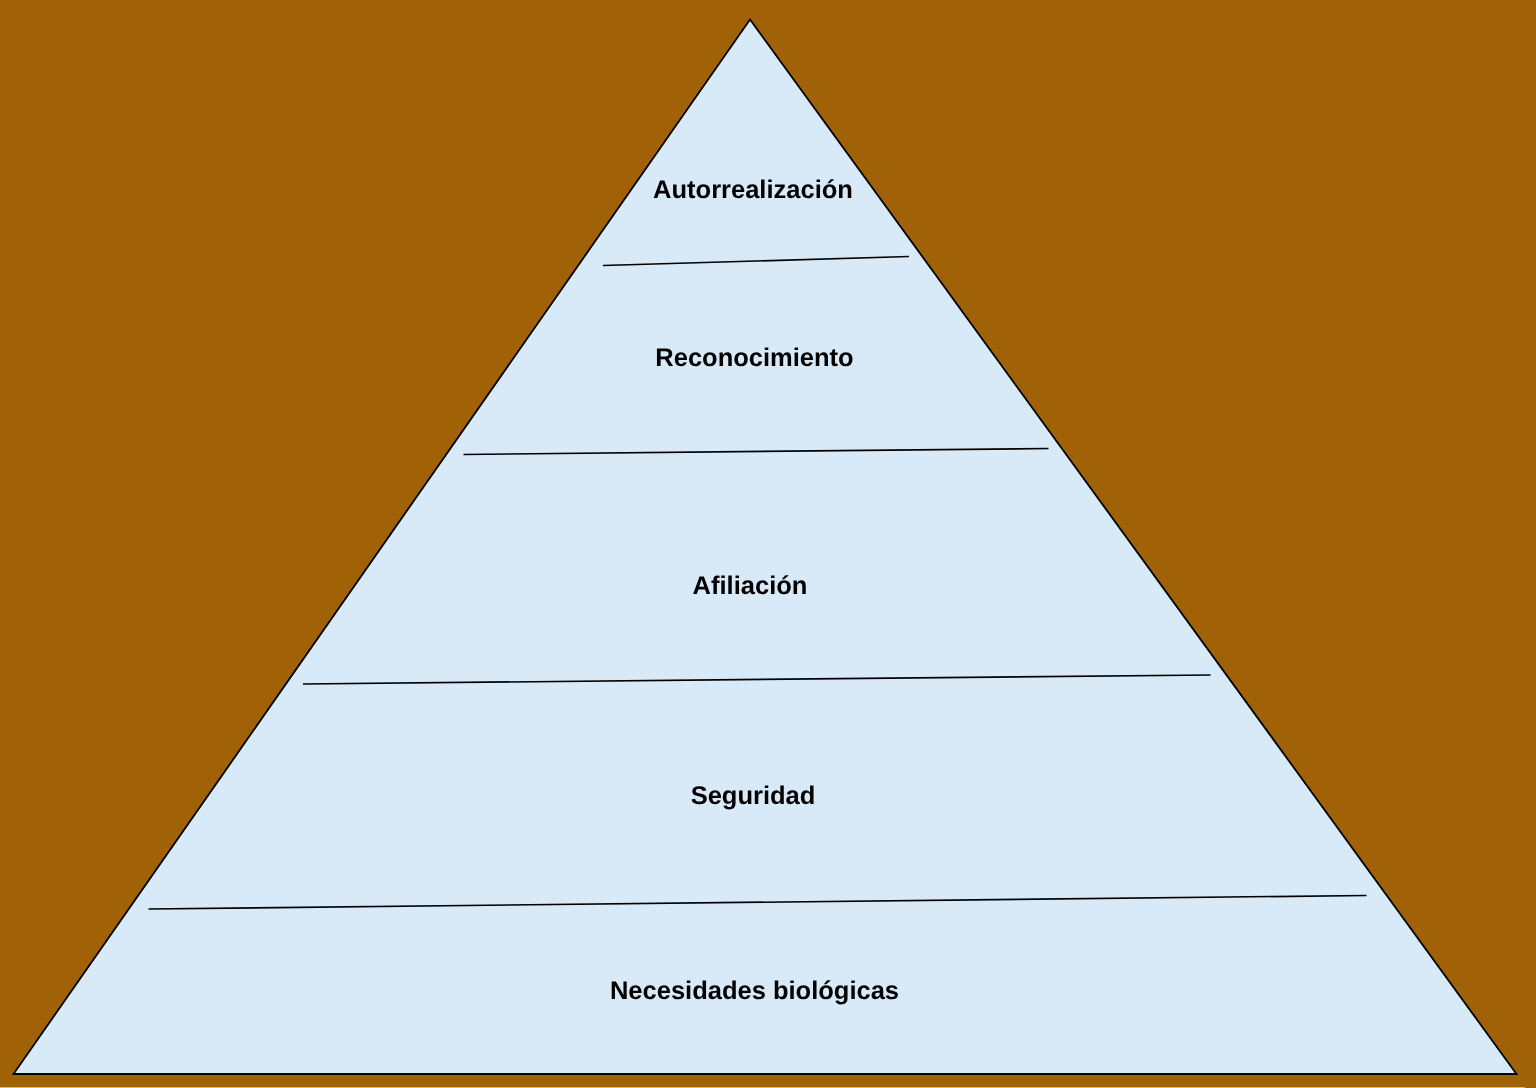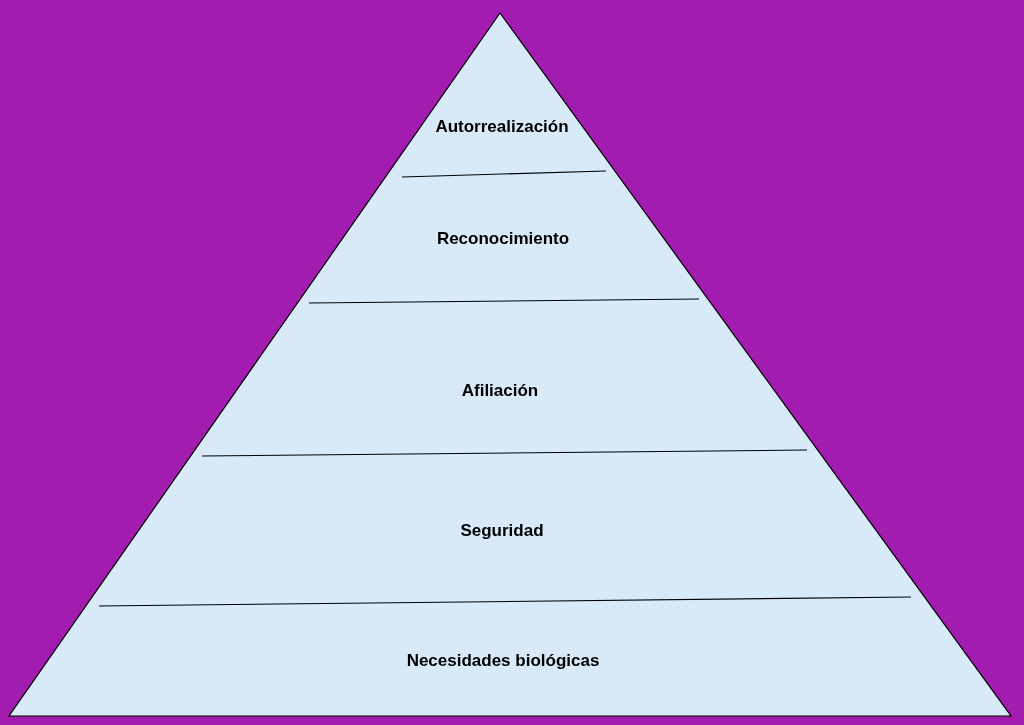--- a/index.html
+++ b/index.html
@@ -8,21 +8,21 @@
       background: #ffffff;
       width: 1024px;
       height: 725px;
       overflow: hidden;
       font-family: "Liberation Sans", sans-serif;
     }
     .canvas {
       position: relative;
       width: 1024px;
       height: 725px;
-      background: #a21caf;
+      background: #a16207;
     }
     svg {
       display: block;
     }
     .level-label {
       font-family: "Liberation Sans", sans-serif;
       font-weight: bold;
       font-size: 17px;
       fill: #000000;
     }

